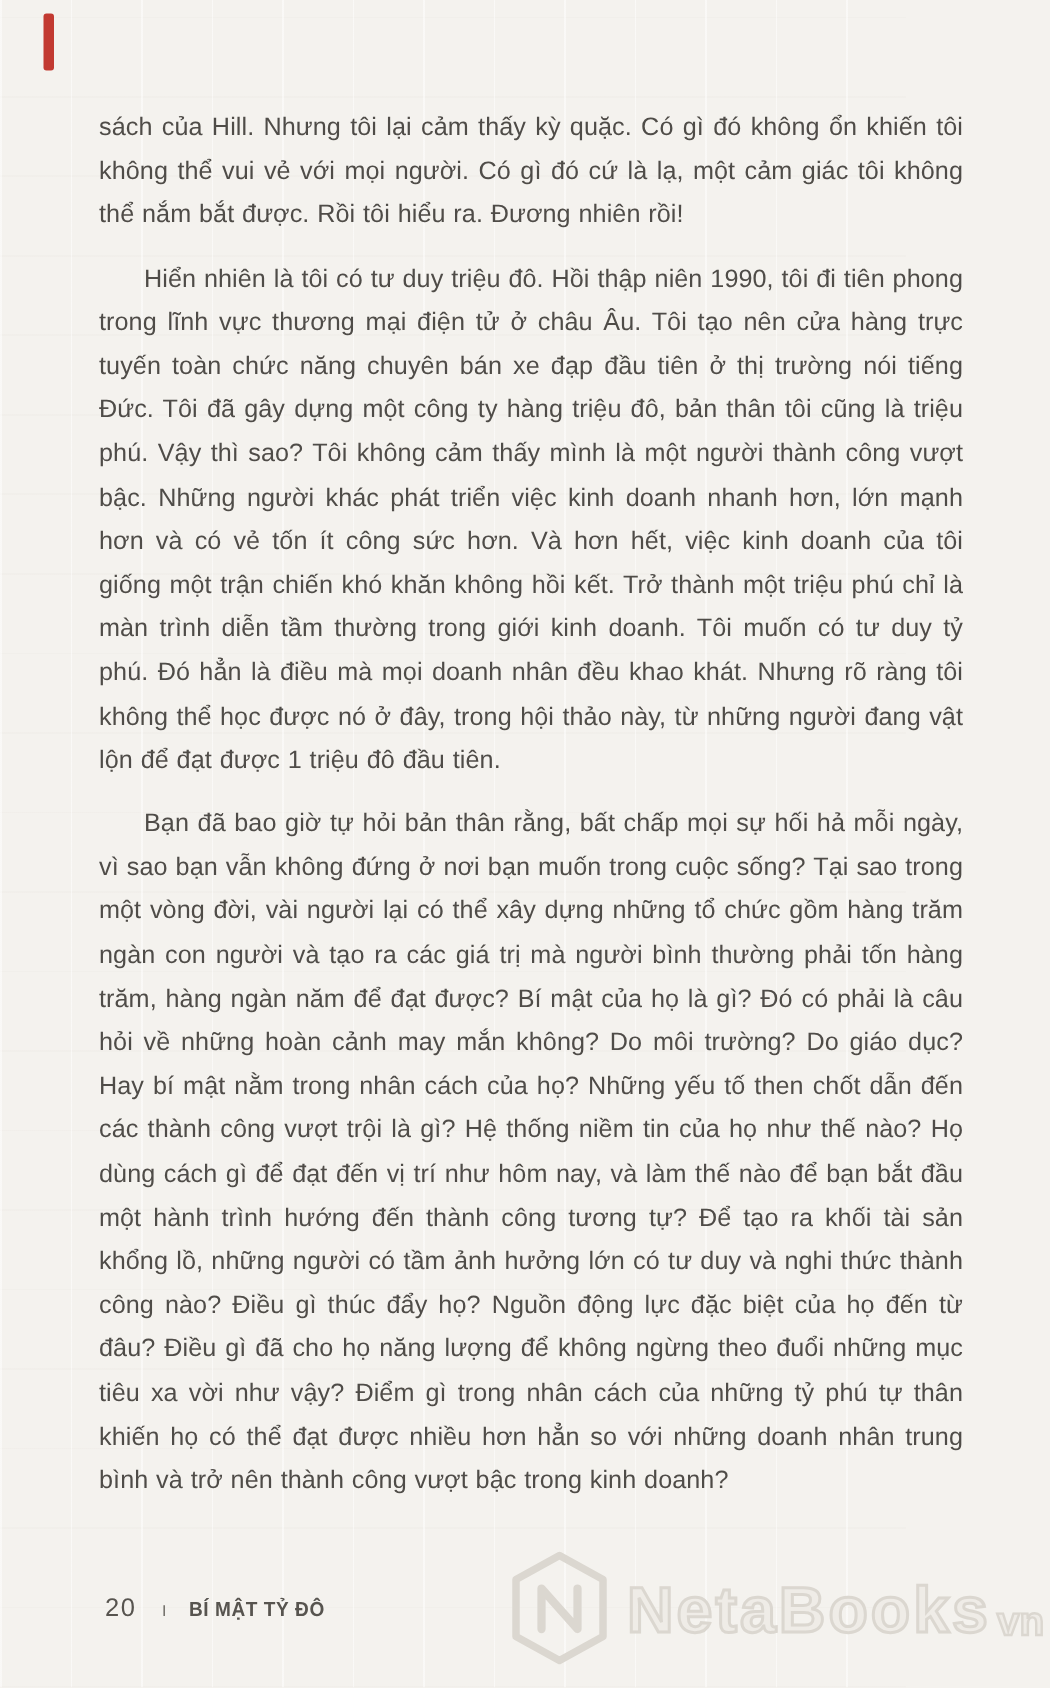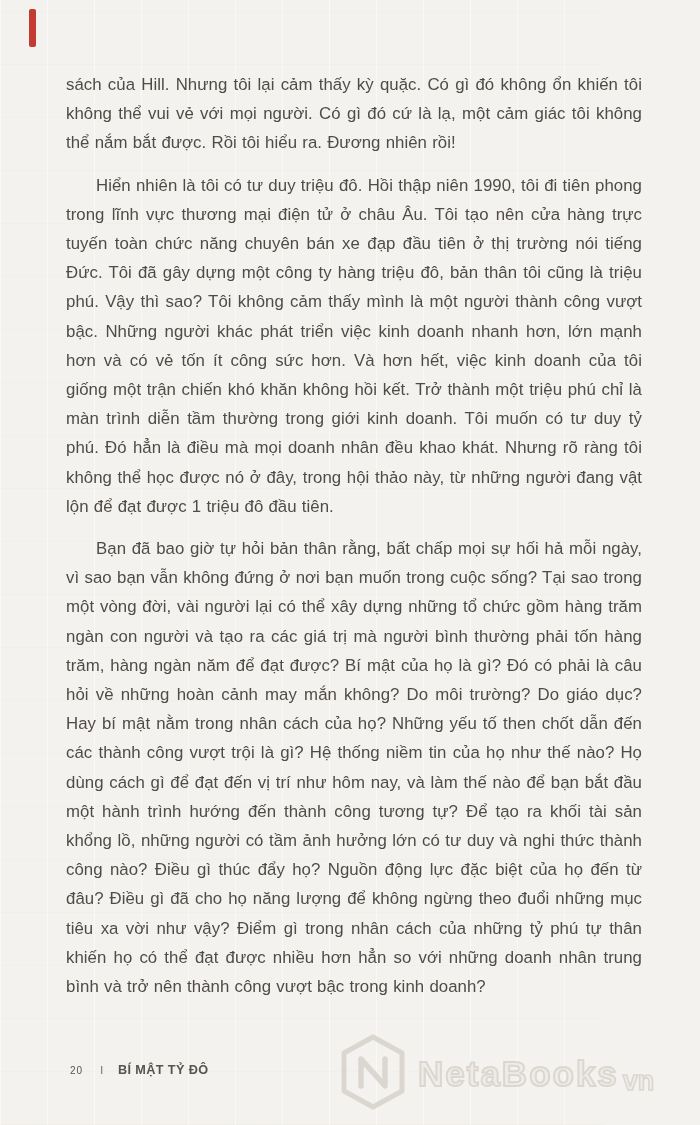--- a/index.html
+++ b/index.html
@@ -40,21 +40,21 @@
   }
   .para { margin: 0 0 13px 0; }
   .para.indent { text-indent: 30px; }
   .footer {
     position: absolute;
     left: 70px; top: 1062px;
     display: flex;
     align-items: baseline;
   }
   .pagenum {
-    font-size: 10px;
+    font-size: 17px;
     color: #57544f;
     letter-spacing: 1px;
   }
   .sep {
     font-size: 10.5px;
     color: #6d6a64;
     margin: 0 15px 0 17px;
   }
   .booktitle {
     font-size: 13.5px;
@@ -66,21 +66,21 @@
   }
   .watermark {
     position: absolute;
     left: 340px; top: 1034px;
     display: flex;
     align-items: center;
     pointer-events: none;
   }
   .wm-logo { margin-right: 12px; }
   .wm-brand {
-    font-size: 35px;
+    font-size: 43px;
     font-weight: 700;
     letter-spacing: 2px;
     color: #efece7;
     -webkit-text-stroke: 2px #dbd7d0;
   }
   .wm-suffix {
     font-size: 27px;
     font-weight: 700;
     margin: 14px 0 0 4px;
     color: #efece7;

